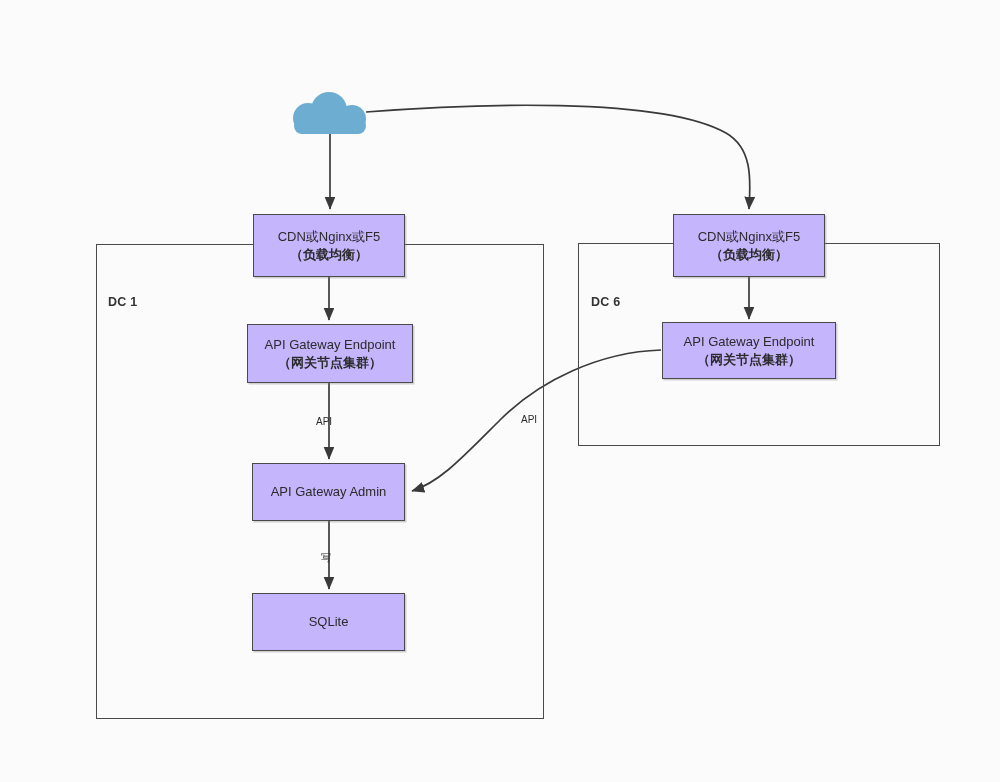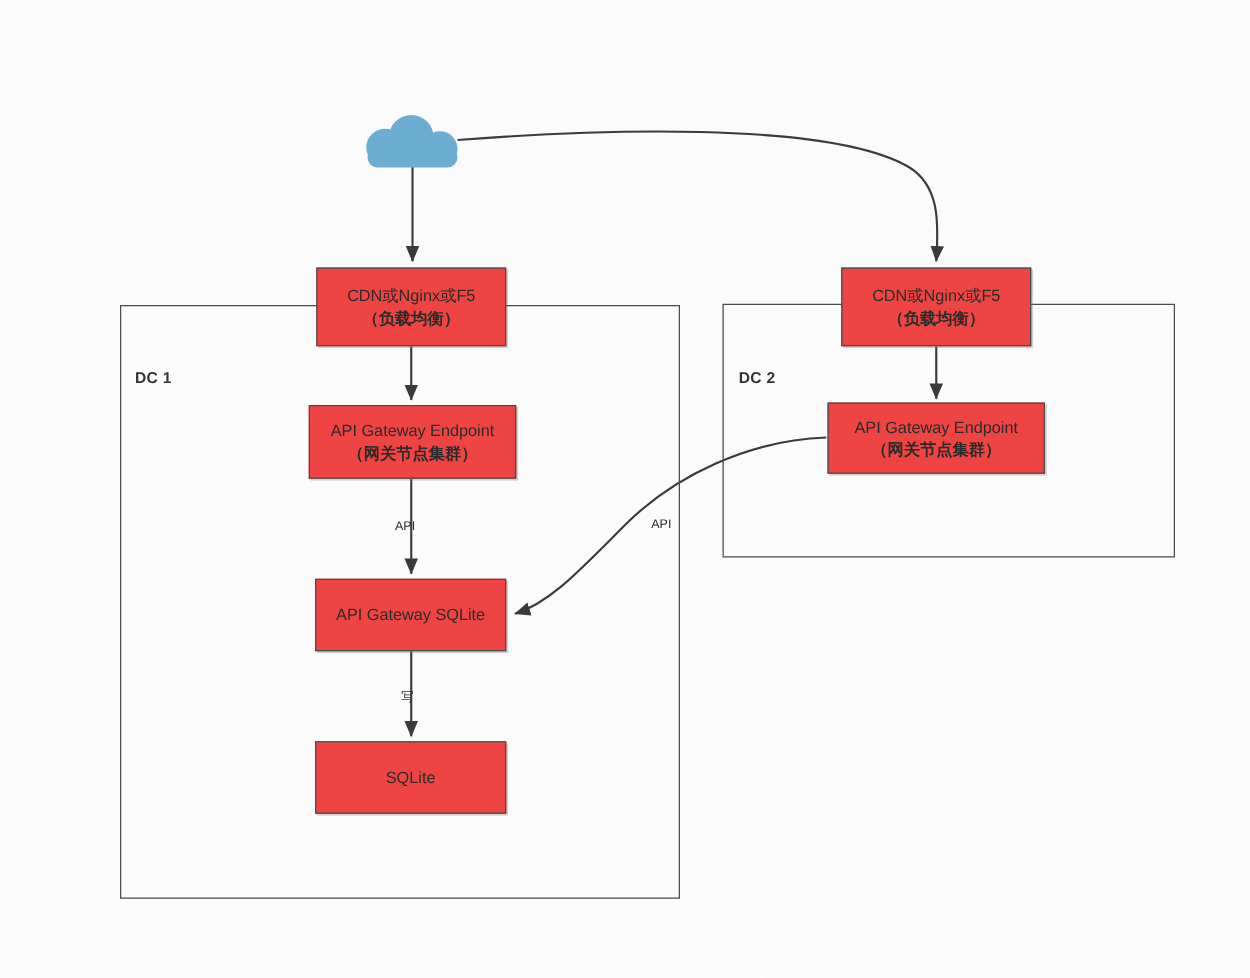--- a/index.html
+++ b/index.html
@@ -35,21 +35,21 @@
     font-weight: bold;
     color: #333333;
     letter-spacing: .2px;
     white-space: nowrap;
     margin-top: 36px;
   }
 
   
   .node {
     position: absolute;
-    background: #ef4444;
+    background: #c4b5fd;
     border: 1.6px solid #4a4a4a;
     display: flex;
     flex-direction: column;
     align-items: center;
     justify-content: center;
     text-align: center;
     color: #2b2b2b;
     box-shadow: 1.5px 1.5px 0 rgba(120,120,120,.33);
   }
   .node .line1 {
@@ -115,34 +115,34 @@
         <circle cx="66" cy="27" r="14"></circle>
         <rect x="8" y="26" width="72" height="16" rx="8"></rect>
       </g>
     </svg>
   </div>
 
   <div class="zone" style="left:96px; top:244px; width:448px; height:475px;"></div>
   <div class="zone-label" style="left:108px; top:259px;">DC 1</div>
 
   <div class="zone" style="left:578px; top:243px; width:362px; height:203px;"></div>
-  <div class="zone-label" style="left:591px; top:259px;">DC 2</div>
+  <div class="zone-label" style="left:591px; top:259px;">DC 6</div>
 
   <div class="node" style="left:253px; top:214px; width:152px; height:63px;">
     <div class="line1">CDN或Nginx或F5</div>
     <div class="line2">（负载均衡）</div>
   </div>
 
   <div class="node" style="left:247px; top:324px; width:166px; height:59px;">
     <div class="line1">API Gateway Endpoint</div>
     <div class="line2">（网关节点集群）</div>
   </div>
 
   <div class="node" style="left:252px; top:463px; width:153px; height:58px;">
-    <div class="line1">API Gateway SQLite</div>
+    <div class="line1">API Gateway Admin</div>
   </div>
 
   <div class="node" style="left:252px; top:593px; width:153px; height:58px;">
     <div class="line1">SQLite</div>
   </div>
 
   <div class="node" style="left:673px; top:214px; width:152px; height:63px;">
     <div class="line1">CDN或Nginx或F5</div>
     <div class="line2">（负载均衡）</div>
   </div>

